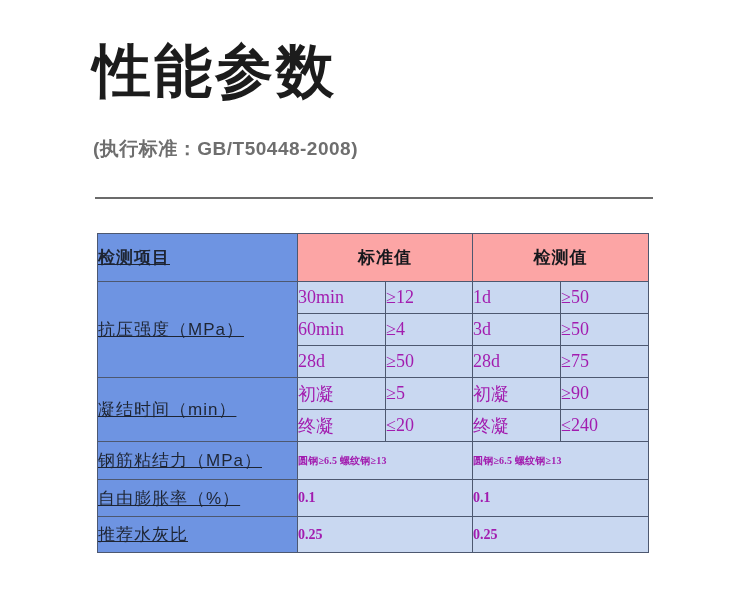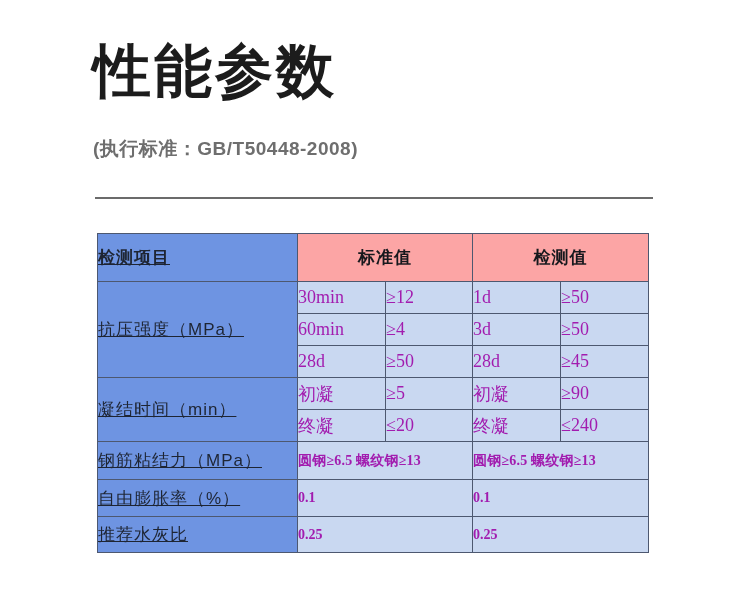--- a/index.html
+++ b/index.html
@@ -77,21 +77,21 @@
     margin-left: 20px;
   }
   .val {
     background: #c9d8f1;
     color: #a21caf;
     text-align: left;
     font-family: "Liberation Serif", serif;
     font-size: 18px;
     margin-left: 8px;
   }
-  .val.small { font-size: 14px; font-weight: 600; letter-spacing: 0.2px; }
+  .val.small { font-size: 10px; font-weight: 600; letter-spacing: 0.2px; }
   .val.num   { font-size: 14px; font-weight: 700; }
 </style>
 </head>
 <body>
 
 <div class="page">
 
   <h1 class="title">性能参数</h1>
 
   <div class="subtitle">(执行标准：GB/T50448-2008)</div>
@@ -123,21 +123,21 @@
       <tr class="r-std">
         <td class="val">60min</td>
         <td class="val">≥4</td>
         <td class="val">3d</td>
         <td class="val">≥50</td>
       </tr>
       <tr class="r-std">
         <td class="val">28d</td>
         <td class="val">≥50</td>
         <td class="val">28d</td>
-        <td class="val">≥45</td>
+        <td class="val">≥75</td>
       </tr>
 
       <tr class="r-std">
         <td class="item-col" rowspan="2">凝结时间（min）</td>
         <td class="val">初凝</td>
         <td class="val">≥5</td>
         <td class="val">初凝</td>
         <td class="val">≥90</td>
       </tr>
       <tr class="r-std">

